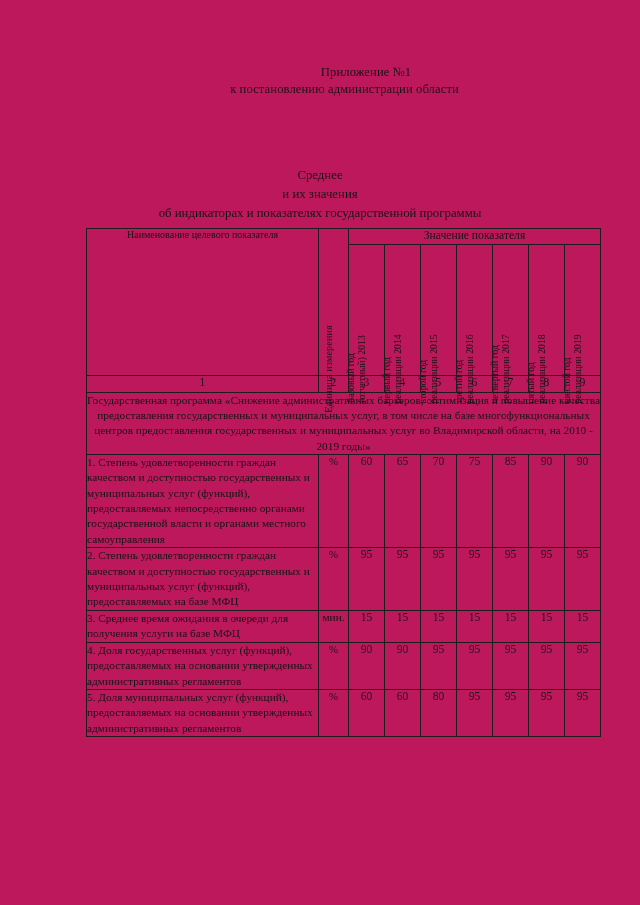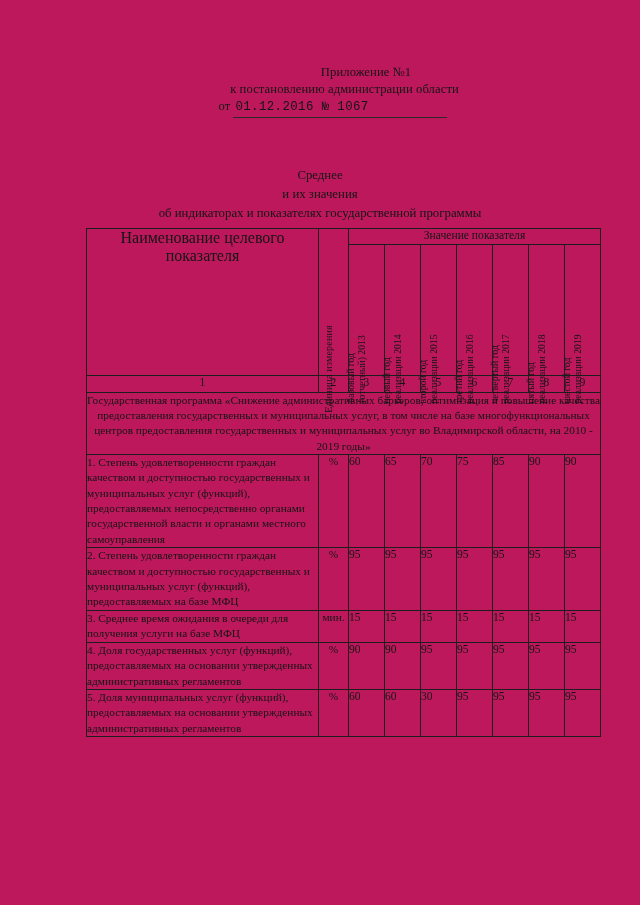--- a/index.html
+++ b/index.html
@@ -98,21 +98,21 @@
     font-weight: normal;
     vertical-align: top;
   }
 
   .c-name   { width: 232px; }
   .c-unit   { width: 30px; }
   .c-year   { width: 36px; }
 
   .th-name {
     text-align: center;
-    font-size: 16px;
+    font-size: 10px;
     padding: 9px 4px 0 4px;
     vertical-align: top;
     height: 146px;
   }
   .th-group {
     text-align: center;
     font-size: 11.6px;
     padding: 6px 0 5px 0;
     height: 14px;
     vertical-align: middle;
@@ -173,36 +173,33 @@
     text-align: left;
     margin-left: 48px;
   }
   .ind-unit {
     font-size: 11.3px;
     text-align: center;
     padding: 6px 1px 0 1px;
   }
   .ind-val {
     font-size: 11.6px;
+    text-align: center;
     padding: 6px 0 0 0;
   }
   .nm-2 { line-height: 15.4px; }
 </style>
 </head>
 <body>
 
 <div class="page">
 
   <div class="header-block">
     <div class="hdr-line indent-1">Приложение №1</div>
     <div class="hdr-line indent-2">к постановлению администрации области</div>
-    <div class="hdr-line indent-3">
-      <span class="date-prefix">от</span>
-      <span class="date-line">01.12.2016  №  1067</span>
-    </div>
   </div>
 
 
   <div class="title-block">
     <div class="title-line">Среднее</div>
     <div class="title-line">и их значения</div>
     <div class="title-line">об индикаторах и показателях государственной программы</div>
   </div>
 
   <div class="tbl-wrap">
@@ -333,21 +330,21 @@
           <td class="ind-val">95</td>
           <td class="ind-val">95</td>
           <td class="ind-val">95</td>
         </tr>
 
         <tr>
           <td class="ind-name">5. Доля муниципальных услуг (функций), предоставляемых на основании утвержденных административных регламентов</td>
           <td class="ind-unit">%</td>
           <td class="ind-val">60</td>
           <td class="ind-val">60</td>
-          <td class="ind-val">30</td>
+          <td class="ind-val">80</td>
           <td class="ind-val">95</td>
           <td class="ind-val">95</td>
           <td class="ind-val">95</td>
           <td class="ind-val">95</td>
         </tr>
       </tbody>
     </table>
   </div>
 
 </div>

